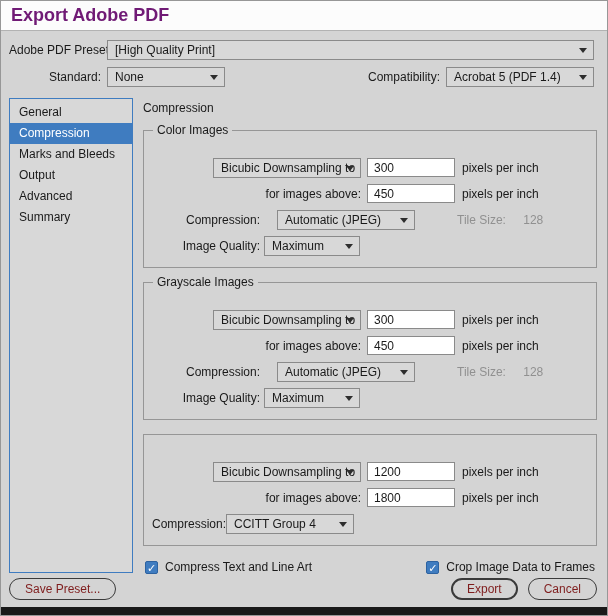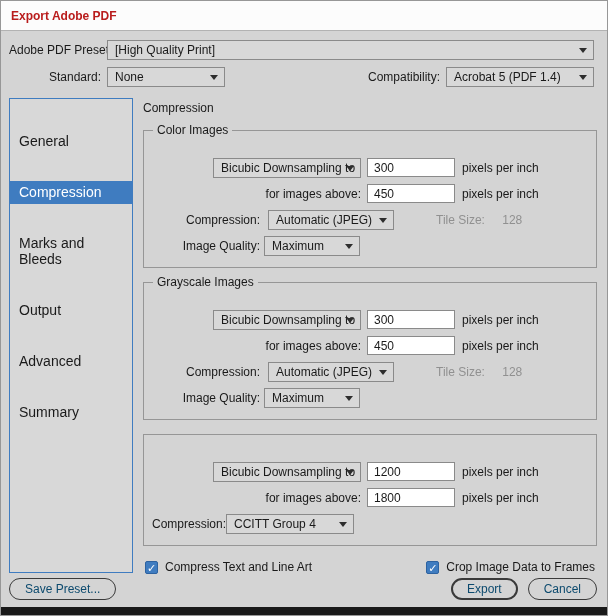--- a/index.html
+++ b/index.html
@@ -7,75 +7,75 @@
   body {
     width: 608px; height: 616px;
     font-family: "Liberation Sans", sans-serif;
     font-size: 12px; color: #1a1a1a;
     background: #d4d4d4; position: relative; overflow: hidden;
   }
   .frame { position: absolute; inset: 0; border: 1px solid #979797; background: #d4d4d4; }
 
   .titlebar { height: 30px; background: #fcfcfc; border-bottom: 1px solid #b2b2b2;
               display: flex; align-items: center; padding-left: 10px; }
-  .titlebar .title { font-weight: 700; font-size: 12px; color: #b91c1c; }
+  .titlebar .title { font-weight: 700; font-size: 18px; color: #701a75; }
 
   .header { padding: 9px 13px 0 8px; }
   .hrow { display: flex; align-items: center; margin-bottom: 7px; }
   .lbl { white-space: nowrap; text-align: right; }
   .lblcell { width: 92px; text-align: right; flex: none; }
 
   .dd { height: 20px; background: #d8d8d8; border: 1px solid #8a8a8a;
         display: flex; align-items: center; padding: 0 20px 0 7px;
         position: relative; white-space: nowrap; overflow: hidden; cursor: default; }
   .dd .chev { position: absolute; right: 6px; top: 7px; width: 0; height: 0;
               border-left: 4px solid transparent; border-right: 4px solid transparent;
               border-top: 5px solid #2e2e2e; }
   .dd-preset { flex: 1; margin-left: 6px; }
   .dd-standard { width: 118px; margin-left: 6px; }
   .lbl-compat { margin-left: auto; }
   .dd-compat { width: 148px; margin-left: 6px; }
 
   .content { display: flex; padding: 4px 10px 0 8px; }
   .sidebar { width: 124px; height: 475px; border: 1px solid #3f7cc0;
              background: #d8d8d8; flex: none; padding-top: 3px; }
-  .side-item { font-size: 14px; padding: 3px 9px 4px; cursor: default; margin-top: 28px; }
+  .side-item { font-size: 12px; padding: 3px 9px 4px; cursor: default; }
   .side-item.selected { background: #3f7cc0; color: #fff; }
 
   .main { flex: 1; padding-left: 8px; }
   .panel-title { margin: 3px 0 15px 2px; }
 
   .group { border: 1px solid #969696; margin: 0 0 14px 2px;
            padding: 26px 8px 6px; position: relative; }
   .legend { position: absolute; top: -8px; left: 9px; background: #d4d4d4; padding: 0 4px; }
   .grow { display: flex; align-items: center; margin-bottom: 5px; height: 21px; }
   .cellA { width: 209px; display: flex; justify-content: flex-end; flex: none; align-items: center; }
   .cellB { width: 108px; text-align: right; flex: none; }
   .cellC { width: 70px; flex: none; }
   .dd-downsample { width: 148px; }
-  .dd-comp { width: 126px; margin-left: 8px; }
+  .dd-comp { width: 138px; margin-left: 17px; }
   .dd-quality { width: 96px; margin-left: 4px; }
   .dd-mono { width: 128px; margin-left: 4px; }
 
   .num { width: 88px; height: 19px; border: 1px solid #8a8a8a; background: #fff;
          margin-left: 6px; padding: 0 6px; font: inherit; color: #1a1a1a; }
   .unit { margin-left: 7px; }
   .tile { margin-left: 42px; color: #909090; white-space: nowrap; }
   .tile .tval { margin-left: 14px; }
 
   .checkrow { display: flex; justify-content: space-between; margin: 12px 2px 0 4px; }
   .check { display: flex; align-items: center; gap: 7px; cursor: default; }
   .ckbox { width: 13px; height: 13px; background: #3f7cc0; border: 1px solid #2d62a0;
            border-radius: 2px; color: #fff; font-size: 11px; line-height: 12px;
            text-align: center; flex: none; }
 
   .footer { position: absolute; left: 8px; right: 10px; bottom: 15px;
             display: flex; align-items: center; }
   .btn { font: inherit; background: #d4d4d4; border: 1px solid #3a3a3a;
-         border-radius: 11px; height: 22px; padding: 0 15px; cursor: default; color: #0c4a6e; }
+         border-radius: 11px; height: 22px; padding: 0 15px; cursor: default; color: #7f1d1d; }
   .btn-default { border-width: 2px; padding: 0 14px; }
   .btn-cancel { margin-left: 10px; }
   .spacer { flex: 1; }
   .bottom-strip { position: absolute; left: 0; right: 0; bottom: 0; height: 8px; background: #191919; }
 </style>
 </head>
 <body>
 
 <div class="frame">
 

